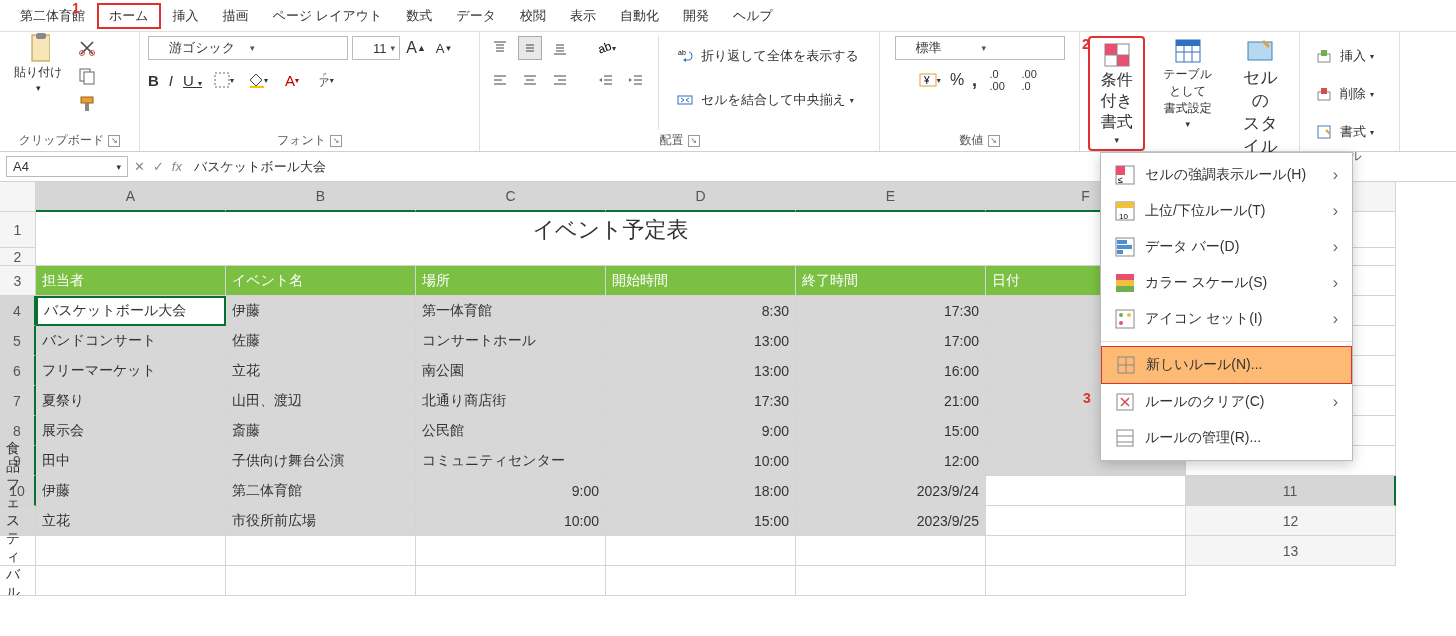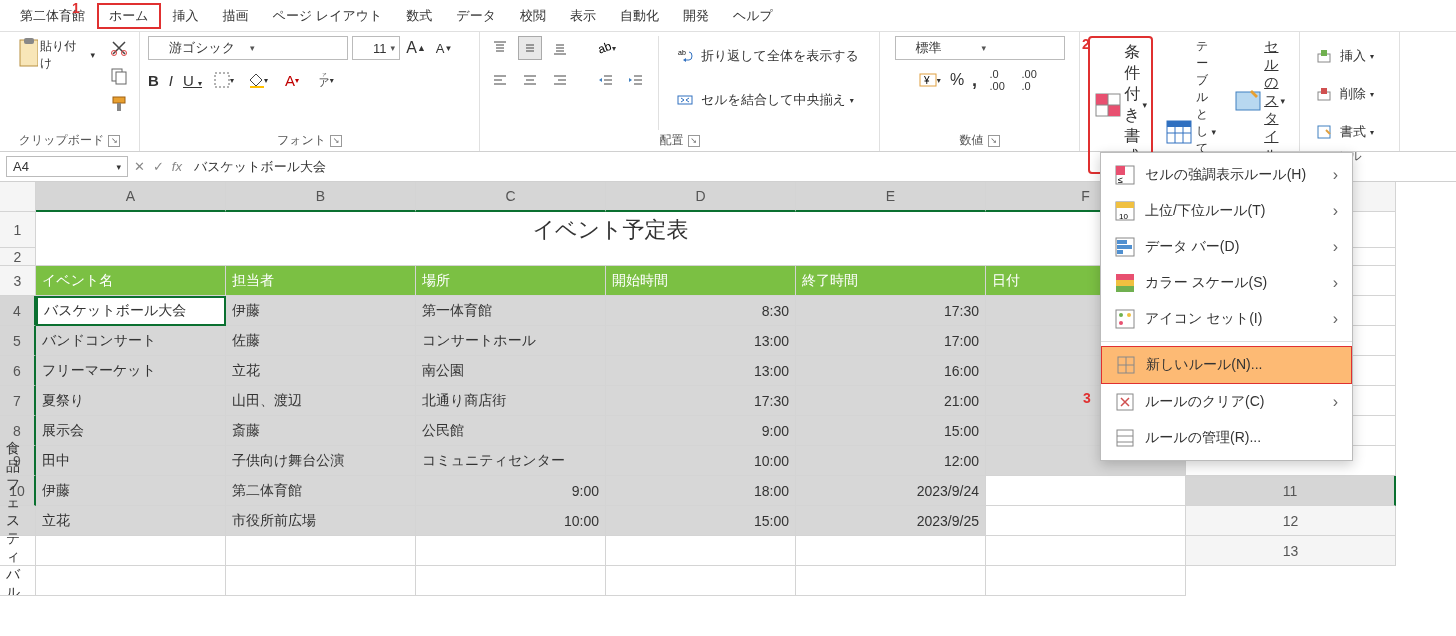--- a/index.html
+++ b/index.html
@@ -11,21 +11,21 @@
     .menubar .menu-item.active { border: 2px solid #e03030; padding: 2px 10px; }
     .annot { position: absolute; color: #e03030; font-weight: bold; font-size: 14px; z-index: 100; }
 
     
     .ribbon { display: flex; height: 120px; border-bottom: 1px solid #d0d0d0; position: relative; }
     .ribbon-group { display: flex; flex-direction: column; border-right: 1px solid #e0e0e0; padding: 4px 8px 2px; justify-content: space-between; }
     .ribbon-group-controls { display: flex; align-items: flex-start; gap: 6px; flex: 1; }
     .ribbon-group-label { display: flex; justify-content: center; align-items: center; font-size: 12px; color: #555; gap: 4px; padding-top: 2px; }
     .ribbon-col { display: flex; flex-direction: column; gap: 4px; align-items: center; }
     .ribbon-icon { width: 24px; height: 24px; display: flex; align-items: center; justify-content: center; }
-    .ribbon-btn-large { display: flex; flex-direction: row; align-items: center; justify-content: center; gap: 2px; font-size: 12px; padding: 2px 6px; }
+    .ribbon-btn-large { display: flex; flex-direction: column; align-items: center; justify-content: center; gap: 2px; font-size: 12px; padding: 2px 6px; }
     .ribbon-btn-large .caret { font-size: 9px; }
     .ribbon-btn-small { display: flex; align-items: center; gap: 4px; font-size: 13px; padding: 2px 4px; margin-top: 6px; }
     .dropdown { border: 1px solid #bbb; background: #fff; padding: 2px 20px; display: flex; align-items: center; }
     .dropdown span { flex: 1; }
     .dropdown .caret { font-size: 9px; color: #555; margin-left: 4px; }
     .dialog-launcher { width: 12px; height: 12px; border: 1px solid #999; display: inline-block; font-size: 8px; text-align: center; line-height: 10px; color: #666; }
 
     .sep-v { width: 1px; background: #e0e0e0; align-self: stretch; margin: 0 4px; }
 
     .highlight-box { border: 2px solid #e03030; border-radius: 4px; }
@@ -345,21 +345,21 @@
 書式設定</span>
         <span class="caret">▾</span>
       </div>
       <div class="ribbon-btn-large">
         <span>
             <svg width="28" height="26">
               <rect x="2" y="4" width="24" height="18" fill="#b8d8f0" stroke="#4080c0"></rect>
               <path d="M18 2 L24 8 L22 10 L16 4 Z" fill="#e8a030"></path>
             </svg>
           </span>
-        <span style="white-space:pre-line; text-align:center; font-size:14px;text-decoration:underline;">セルの
+        <span style="white-space:pre-line; text-align:center; font-size:17px;">セルの
 スタイル</span>
         <span class="caret">▾</span>
       </div>
     </div>
     <div class="ribbon-group-label"></div>
   </div>
 
   <div class="ribbon-group" style="width:100px;">
     <div class="ribbon-group-controls" style="flex-direction:column; gap:4px; align-items:flex-start;">
       <div class="ribbon-btn-small">
@@ -425,22 +425,22 @@
 
   <div class="row-header" style="height:36px;">1</div>
   <div class="cell title" style="grid-column: span 6; border-bottom:none;">イベント予定表</div>
   <div class="cell" style="height:36px;"></div>
 
   <div class="row-header" style="height:18px;">2</div>
   <div class="cell" style="grid-column: span 6; height:18px; border-top:none;"></div>
   <div class="cell" style="height:18px;"></div>
 
   <div class="row-header">3</div>
+  <div class="cell hdr">担当者</div>
   <div class="cell hdr">イベント名</div>
-  <div class="cell hdr">担当者</div>
   <div class="cell hdr">場所</div>
   <div class="cell hdr">開始時間</div>
   <div class="cell hdr">終了時間</div>
   <div class="cell hdr">日付</div>
   <div class="cell"></div>
 
   <div class="row-header sel">4</div>
   <div class="cell active">バスケットボール大会</div>
   <div class="cell sel">伊藤</div>
   <div class="cell sel">第一体育館</div>

